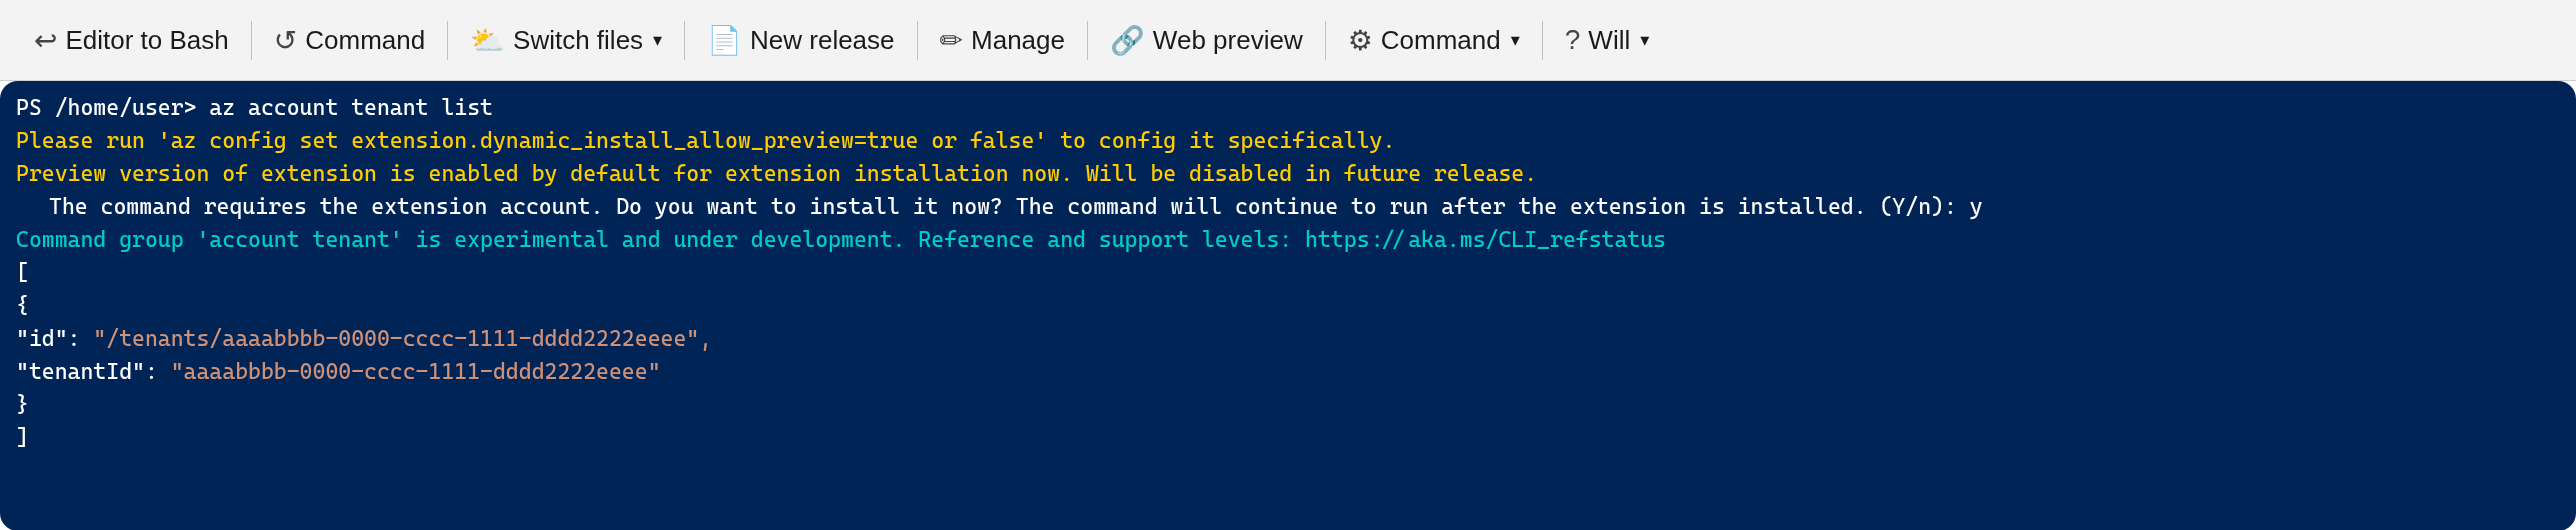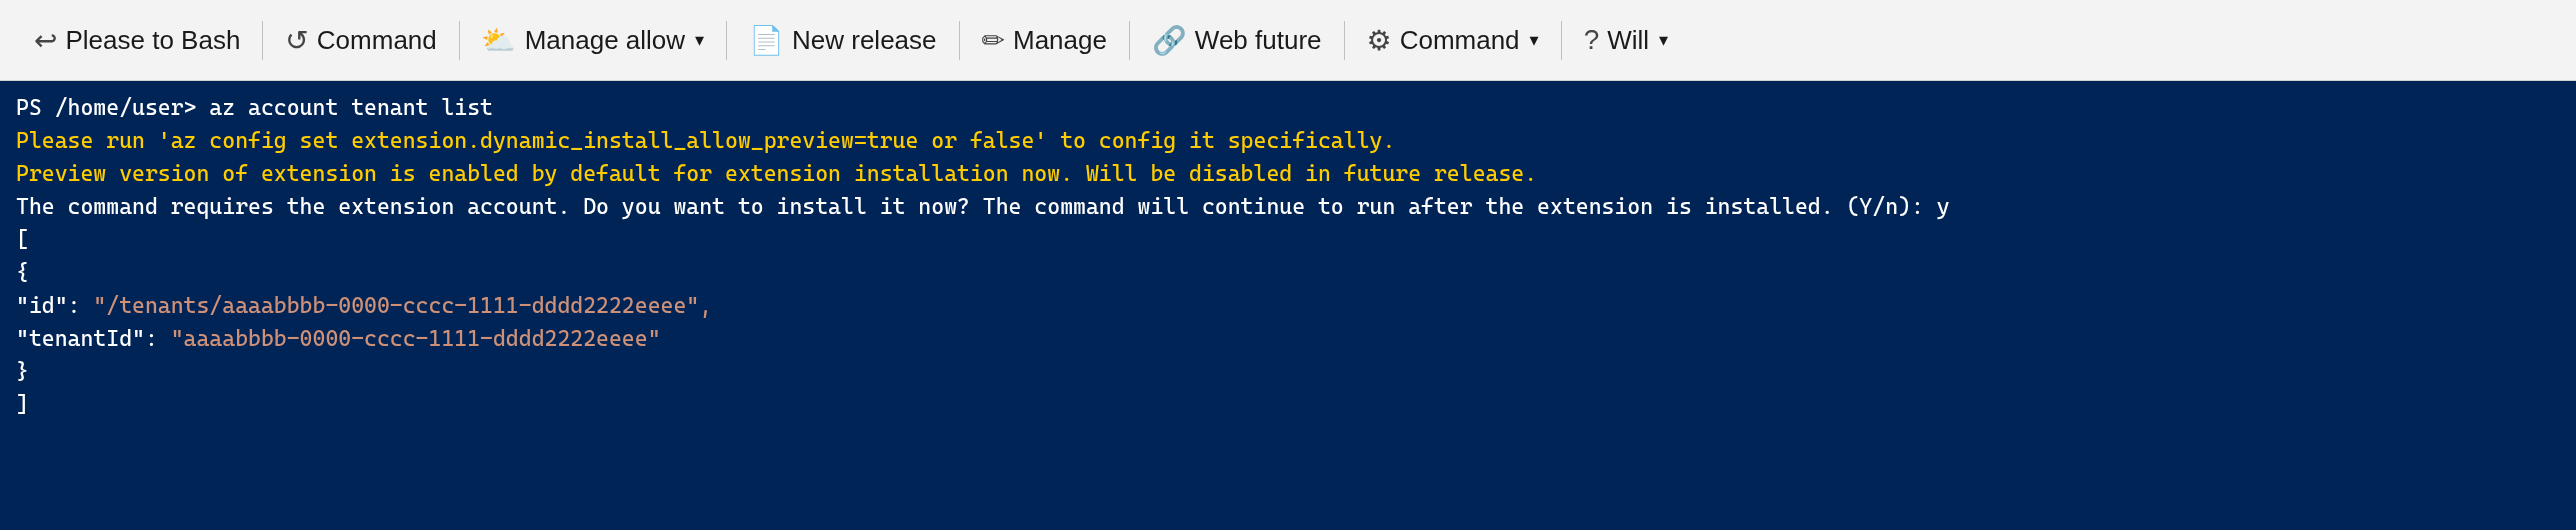--- a/index.html
+++ b/index.html
@@ -60,28 +60,30 @@
     
     #terminal {
       background-color: #012456;
       color: #ffffff;
       font-family: 'Cascadia Code', 'Consolas', 'Courier New', monospace;
       font-size: 22px;
       line-height: 1.5;
       padding: 10px 16px;
       height: calc(531px - 81px);
       overflow: hidden;
+      border-radius: 18px;
     }
 
     .line-warning {
       color: #ffcc00;
     }
 
     .line-info {
       color: #ffffff;
+      margin-left: 33px;
     }
 
     .line-teal {
       color: #00cccc;
     }
 
     .line-bracket {
       color: #ffffff;
     }
 
@@ -96,67 +98,68 @@
     .line-json .json-val {
       color: #ce9178;
     }
   </style>
 </head>
 <body>
 
 <div id="toolbar">
     <button class="toolbar-btn">
       <span class="toolbar-icon">↩</span>
-      <span>Please to Bash</span>
+      <span>Editor to Bash</span>
     </button>
     <div class="toolbar-divider"></div>
     <button class="toolbar-btn">
       <span class="toolbar-icon">↺</span>
       <span>Command</span>
     </button>
     <div class="toolbar-divider"></div>
     <button class="toolbar-btn">
       <span class="toolbar-icon">⛅</span>
-      <span>Manage allow</span>
+      <span>Switch files</span>
       <span class="chevron">▾</span>
     </button>
     <div class="toolbar-divider"></div>
     <button class="toolbar-btn">
       <span class="toolbar-icon">📄</span>
       <span>New release</span>
     </button>
     <div class="toolbar-divider"></div>
     <button class="toolbar-btn">
       <span class="toolbar-icon">✏</span>
       <span>Manage</span>
     </button>
     <div class="toolbar-divider"></div>
     <button class="toolbar-btn">
       <span class="toolbar-icon">🔗</span>
-      <span>Web future</span>
+      <span>Web preview</span>
     </button>
     <div class="toolbar-divider"></div>
     <button class="toolbar-btn">
       <span class="toolbar-icon">⚙</span>
       <span>Command</span>
       <span class="chevron">▾</span>
     </button>
     <div class="toolbar-divider"></div>
     <button class="toolbar-btn">
       <span class="toolbar-icon">?</span>
       <span>Will</span>
       <span class="chevron">▾</span>
     </button>
   </div>
 
 <div id="terminal">
     <div><span class="prompt-path">PS /home/user&gt;</span><span class="prompt-cmd"> az account tenant list</span></div>
     <div class="line-warning">Please run 'az config set extension.dynamic_install_allow_preview=true or false' to config it specifically.</div>
     <div class="line-warning">Preview version of extension is enabled by default for extension installation now. Will be disabled in future release.</div>
     <div class="line-info">The command requires the extension account. Do you want to install it now? The command will continue to run after the extension is installed. (Y/n): y</div>
+    <div class="line-teal">Command group 'account tenant' is experimental and under development. Reference and support levels: https://aka.ms/CLI_refstatus</div>
     <div class="line-bracket">[</div>
     <div class="line-bracket">  {</div>
     <div class="line-json"><span class="json-key">    "id": </span><span class="json-val">"/tenants/aaaabbbb-0000-cccc-1111-dddd2222eeee",</span></div>
     <div class="line-json"><span class="json-key">    "tenantId": </span><span class="json-val">"aaaabbbb-0000-cccc-1111-dddd2222eeee"</span></div>
     <div class="line-bracket">  }</div>
     <div class="line-bracket">]</div>
   </div>
 
 
 </body></html>

